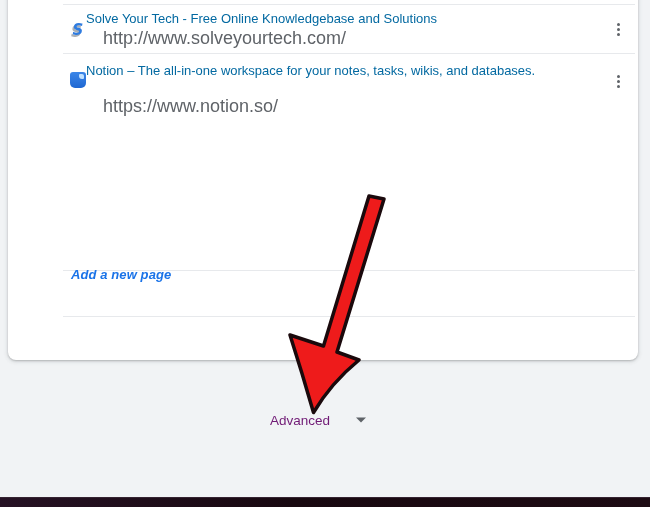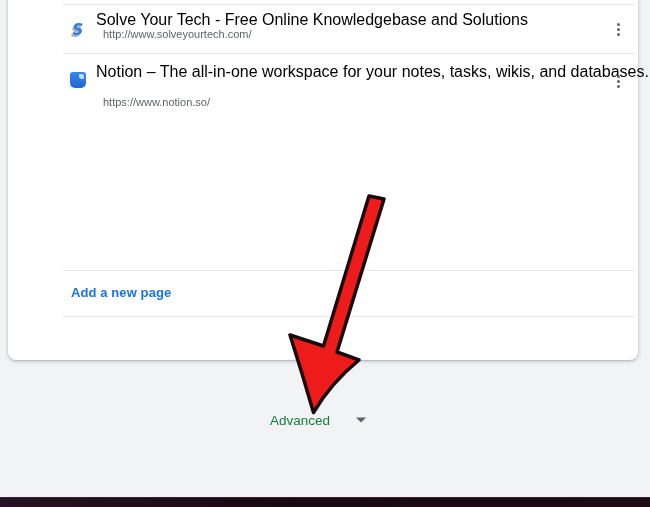--- a/index.html
+++ b/index.html
@@ -12,24 +12,24 @@
   }
   .card {
     position:absolute; left:8px; top:-12px; width:630px; height:372px;
     background:#ffffff; border-radius:8px;
     box-shadow:0 1px 2px rgba(60,64,67,.28), 0 1px 4px 1px rgba(60,64,67,.12);
   }
   .divider {
     position:absolute; left:55px; width:572px; height:1px; background:#e7e9ec;
   }
   .row-title {
-    position:absolute; left:88px; font-size:16px; color:#000000; white-space:nowrap;
+    position:absolute; left:78px; font-size:13px; color:#0369a1; white-space:nowrap;
   }
   .row-url {
-    position:absolute; left:95px; font-size:11px; color:#5f6368; white-space:nowrap;
+    position:absolute; left:95px; font-size:18px; color:#5f6368; white-space:nowrap;
   }
   .favicon { position:absolute; left:62px; width:16px; height:16px; }
   .favicon-s {
     font-family:"DejaVu Sans", sans-serif;
     font-style:italic; font-weight:800; font-size:15px; line-height:16px;
     color:#2f7ce0; text-shadow:-1.5px 1.5px 0 #aab0b6; text-align:center;
   }
   .favicon-notion {
     background:linear-gradient(180deg,#3b86e8 0%, #1f67d2 100%);
     border-radius:3px 3px 5px 5px;
@@ -45,21 +45,21 @@
   }
   .kebab i { width:3px; height:3px; border-radius:50%; background:#5f6368; }
   .link {
     position:absolute; left:63px; font-size:13px; font-weight:700;
     letter-spacing:.1px; color:#1a73e8; cursor:pointer; white-space:nowrap;
   }
   .advanced {
     position:absolute; left:270px; top:408px; height:24px;
     display:flex; align-items:center; background:none; border:none; cursor:pointer;
   }
-  .advanced .adv-label { font-size:13.5px; color:#15803d; font-family:"Liberation Sans", sans-serif; }
+  .advanced .adv-label { font-size:13.5px; color:#701a75; font-family:"Liberation Sans", sans-serif; }
   .advanced .caret { margin-left:26px; display:inline-flex; }
   .bottom-bar {
     position:absolute; left:0; top:497px; width:650px; height:10px;
     background:linear-gradient(90deg,#261224 0%, #180810 45%, #1d0b13 100%);
     border-top:1px solid #352331;
   }
   .arrow-overlay {
     position:absolute; left:0; top:0; width:650px; height:507px;
     pointer-events:none; z-index:10;
   }
@@ -90,21 +90,21 @@
     <div class="row-url" style="top:93px;margin-top:15px;">https://www.notion.so/</div>
     <button class="kebab" style="top:79px;">
       <i></i>
         <i></i>
         <i></i>
     </button>
   </div>
 
   <div class="divider" style="top:282px;"></div>
 
-  <a class="link" style="top:297px;">Add a new page</a>
+  <a class="link" style="top:279px;font-style:italic;">Add a new page</a>
 
   <div class="divider" style="top:328px;"></div>
 
 
 </div>
 
 <button class="advanced">
   <span class="adv-label">Advanced</span>
   <span class="caret">
     <svg width="10" height="6" viewBox="0 0 10 6">

